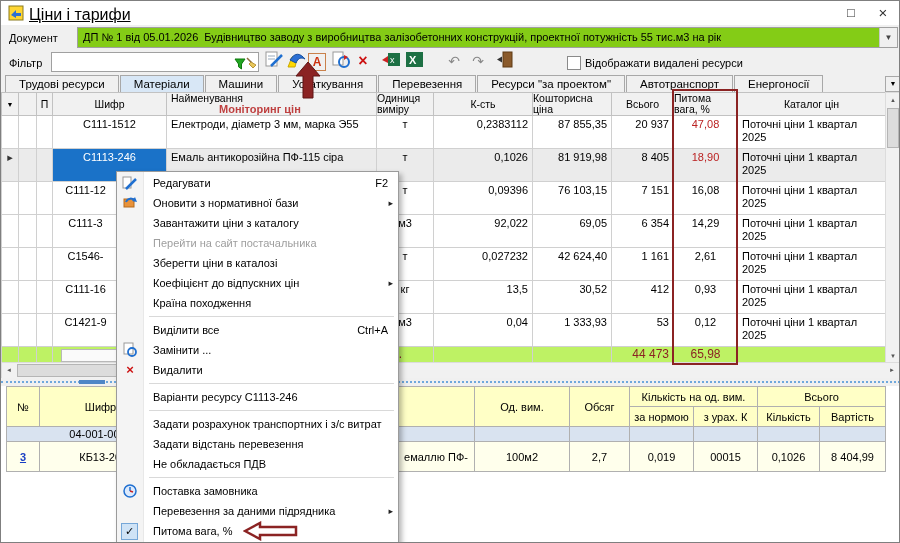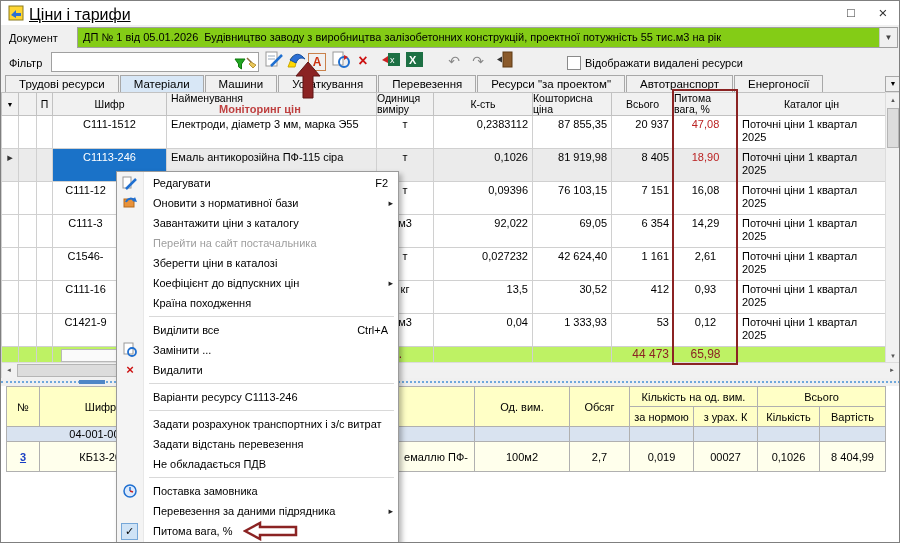--- a/index.html
+++ b/index.html
@@ -369,21 +369,21 @@
             <td></td>
             <td></td>
       </tr>
       <tr class="bdata">
         <td class="bnum"><a class="rowlink" href="#">3</a></td>
         <td class="bshifr">КБ13-26-6</td>
         <td class="bname">емаллю ПФ-</td>
         <td>100м2</td>
         <td>2,7</td>
         <td>0,019</td>
-        <td>00027</td>
+        <td>00015</td>
         <td>0,1026</td>
         <td>8 404,99</td>
       </tr>
     </tbody>
       </table>
   </div>
 
   <div id="menu">
     <div class="gutter"></div>
     <div style="position:relative;padding-top:1px;">

